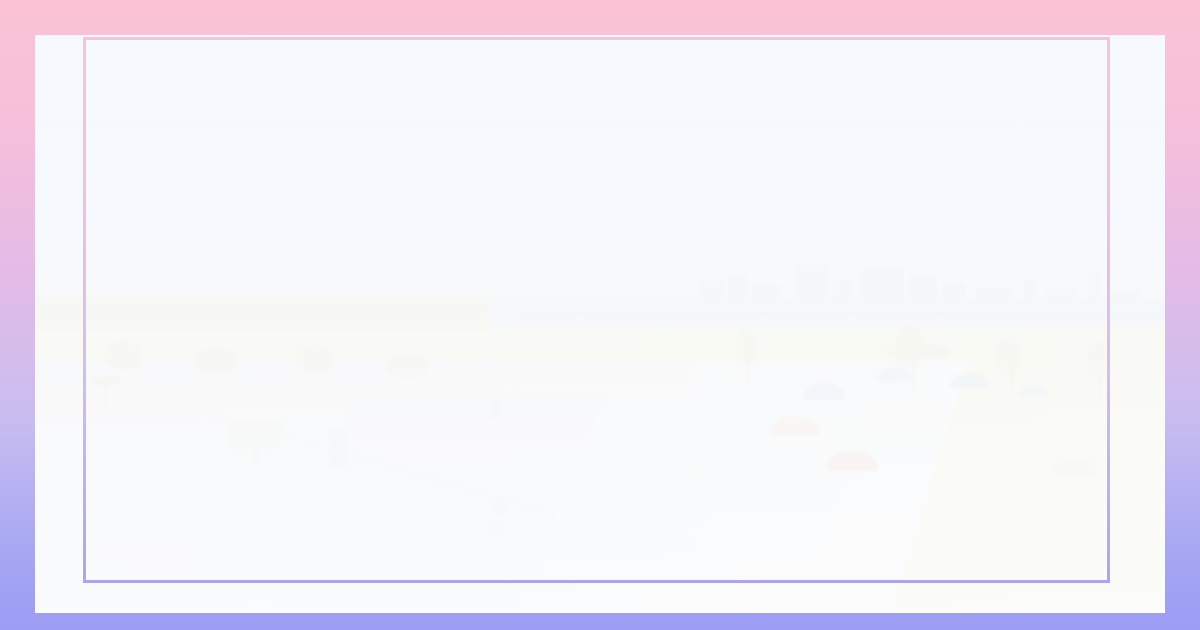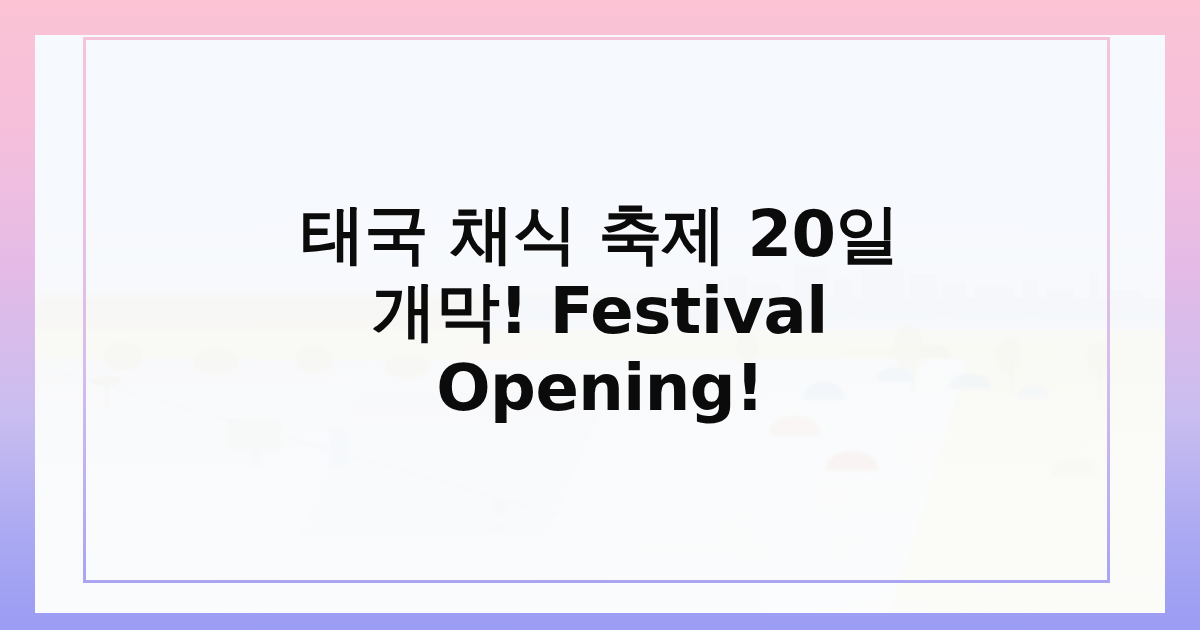--- a/index.html
+++ b/index.html
@@ -274,17 +274,14 @@
       <div class="figure" style="left:40.5%;top:80%;width:14px;height:18px"></div>
       <div class="figure" style="left:40.1%;top:85%;width:18px;height:7px;opacity:.6"></div>
 
       <div class="wash"></div>
       <div class="wash2"></div>
     </div>
   </div>
 
   <div id="inner-rule"></div>
 
-  <h1 id="headline">태국 채식 축제 20일
-개막! Festival
-Opening!</h1>
 
 </div>
 
 </body></html>

